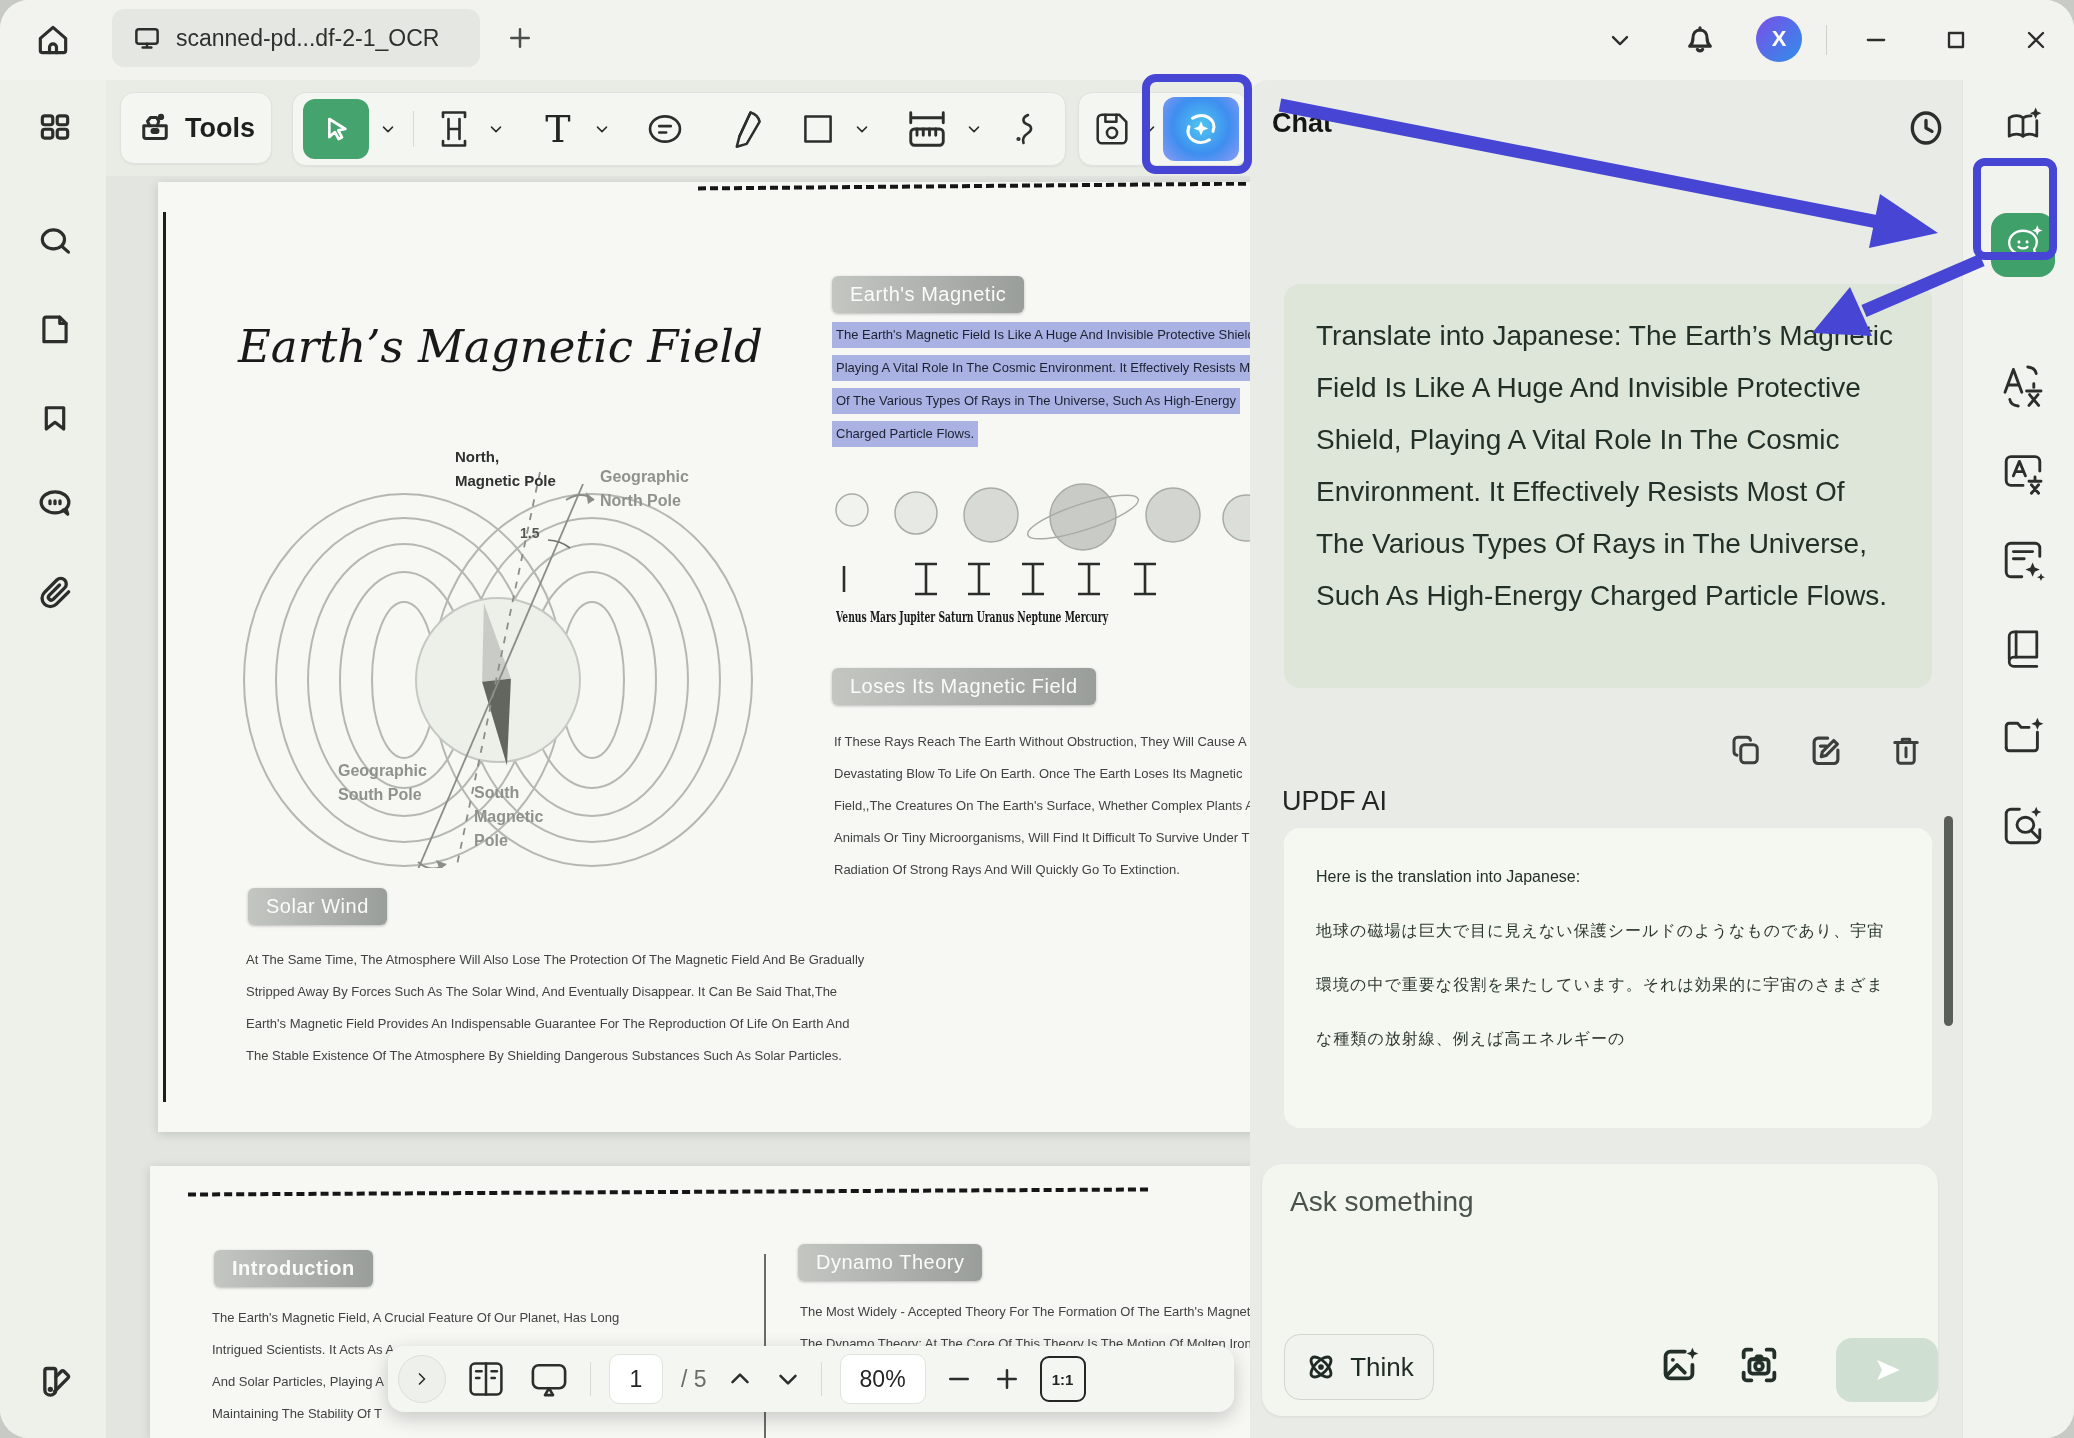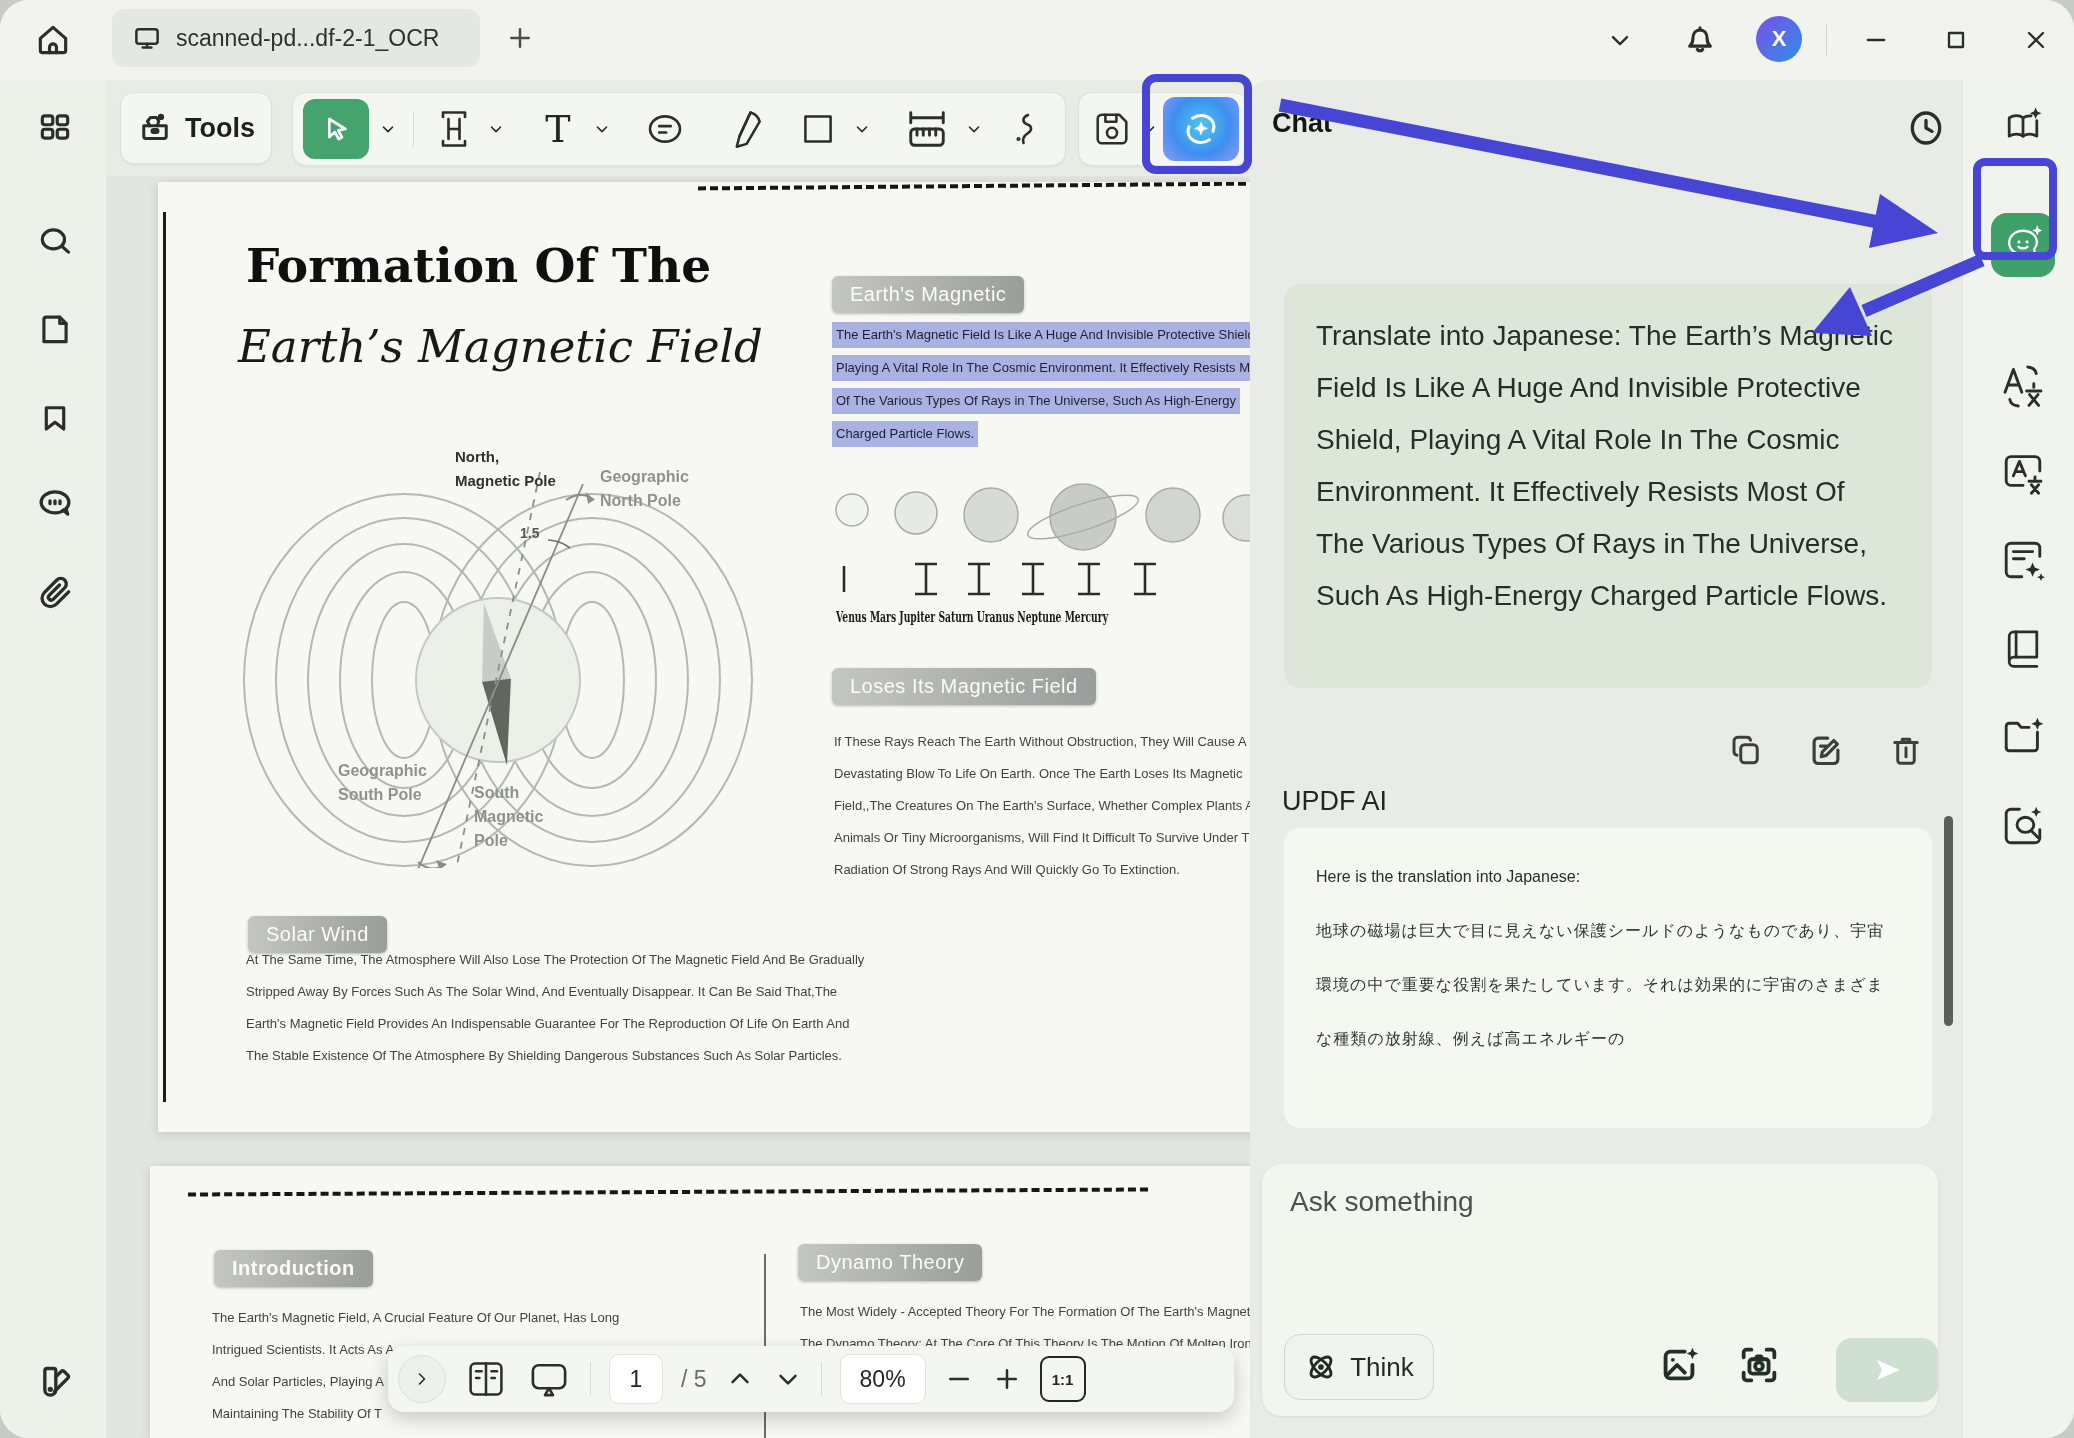--- a/index.html
+++ b/index.html
@@ -302,21 +302,20 @@
       </div>
     </div>
   </div>
 
   <div id="viewer" class="abs">
 
     <div id="page1" class="page">
       <div class="abs" style="left:5px;top:30px;width:3px;height:890px;background:#1d1d1b;"></div>
       <div class="scanline" style="left:540px;top:2px;width:560px;transform:rotate(-0.5deg);"></div>
 
-      <div class="abs doc-title1" style="left:88px;top:56px;">Formation Of The</div>
       <div class="abs doc-title2" style="left:80px;top:138px;">Earth’s Magnetic Field</div>
 
       <svg class="abs" style="left:10px;top:240px;" width="650" height="446" viewBox="0 0 650 446">
         <g stroke="#b4b7b2" stroke-width="2" fill="none">
           <ellipse cx="283" cy="258" rx="32" ry="78" transform="translate(-47 0)"></ellipse>
           <ellipse cx="251" cy="258" rx="64" ry="108" transform="translate(-15 0)"></ellipse>
           <ellipse cx="219" cy="258" rx="96" ry="136" transform="translate(17 0)"></ellipse>
           <ellipse cx="187" cy="258" rx="128" ry="162" transform="translate(49 0)"></ellipse>
           <ellipse cx="155" cy="258" rx="160" ry="186" transform="translate(81 0)"></ellipse>
           <ellipse cx="377" cy="258" rx="32" ry="78" transform="translate(47 0)"></ellipse>
@@ -383,21 +382,21 @@
 
       <div class="doc-tag" style="left:674px;top:486px;">Loses Its Magnetic Field</div>
       <div class="abs" style="left:676px;top:544px;">
           <div class="doc-line">If These Rays Reach The Earth Without Obstruction, They Will Cause A</div>
           <div class="doc-line">Devastating Blow To Life On Earth. Once The Earth Loses Its Magnetic</div>
           <div class="doc-line">Field,,The Creatures On The Earth's Surface, Whether Complex Plants A</div>
           <div class="doc-line">Animals Or Tiny Microorganisms, Will Find It Difficult To Survive Under T</div>
           <div class="doc-line">Radiation Of Strong Rays And Will Quickly Go To Extinction.</div>
         </div>
 
-      <div class="doc-tag" style="left:90px;top:706px;margin-top:28px;">Solar Wind</div>
+      <div class="doc-tag" style="left:90px;top:706px;">Solar Wind</div>
       <div class="abs" style="left:88px;top:762px;">
           <div class="doc-line">At The Same Time, The Atmosphere Will Also Lose The Protection Of The Magnetic Field And Be Gradually</div>
           <div class="doc-line">Stripped Away By Forces Such As The Solar Wind, And Eventually Disappear. It Can Be Said That,The</div>
           <div class="doc-line">Earth's Magnetic Field Provides An Indispensable Guarantee For The Reproduction Of Life On Earth And</div>
           <div class="doc-line">The Stable Existence Of The Atmosphere By Shielding Dangerous Substances Such As Solar Particles.</div>
         </div>
     </div>
 
     <div id="page2" class="page">
       <div class="scanline" style="left:38px;top:24px;width:960px;transform:rotate(-0.3deg);"></div>

